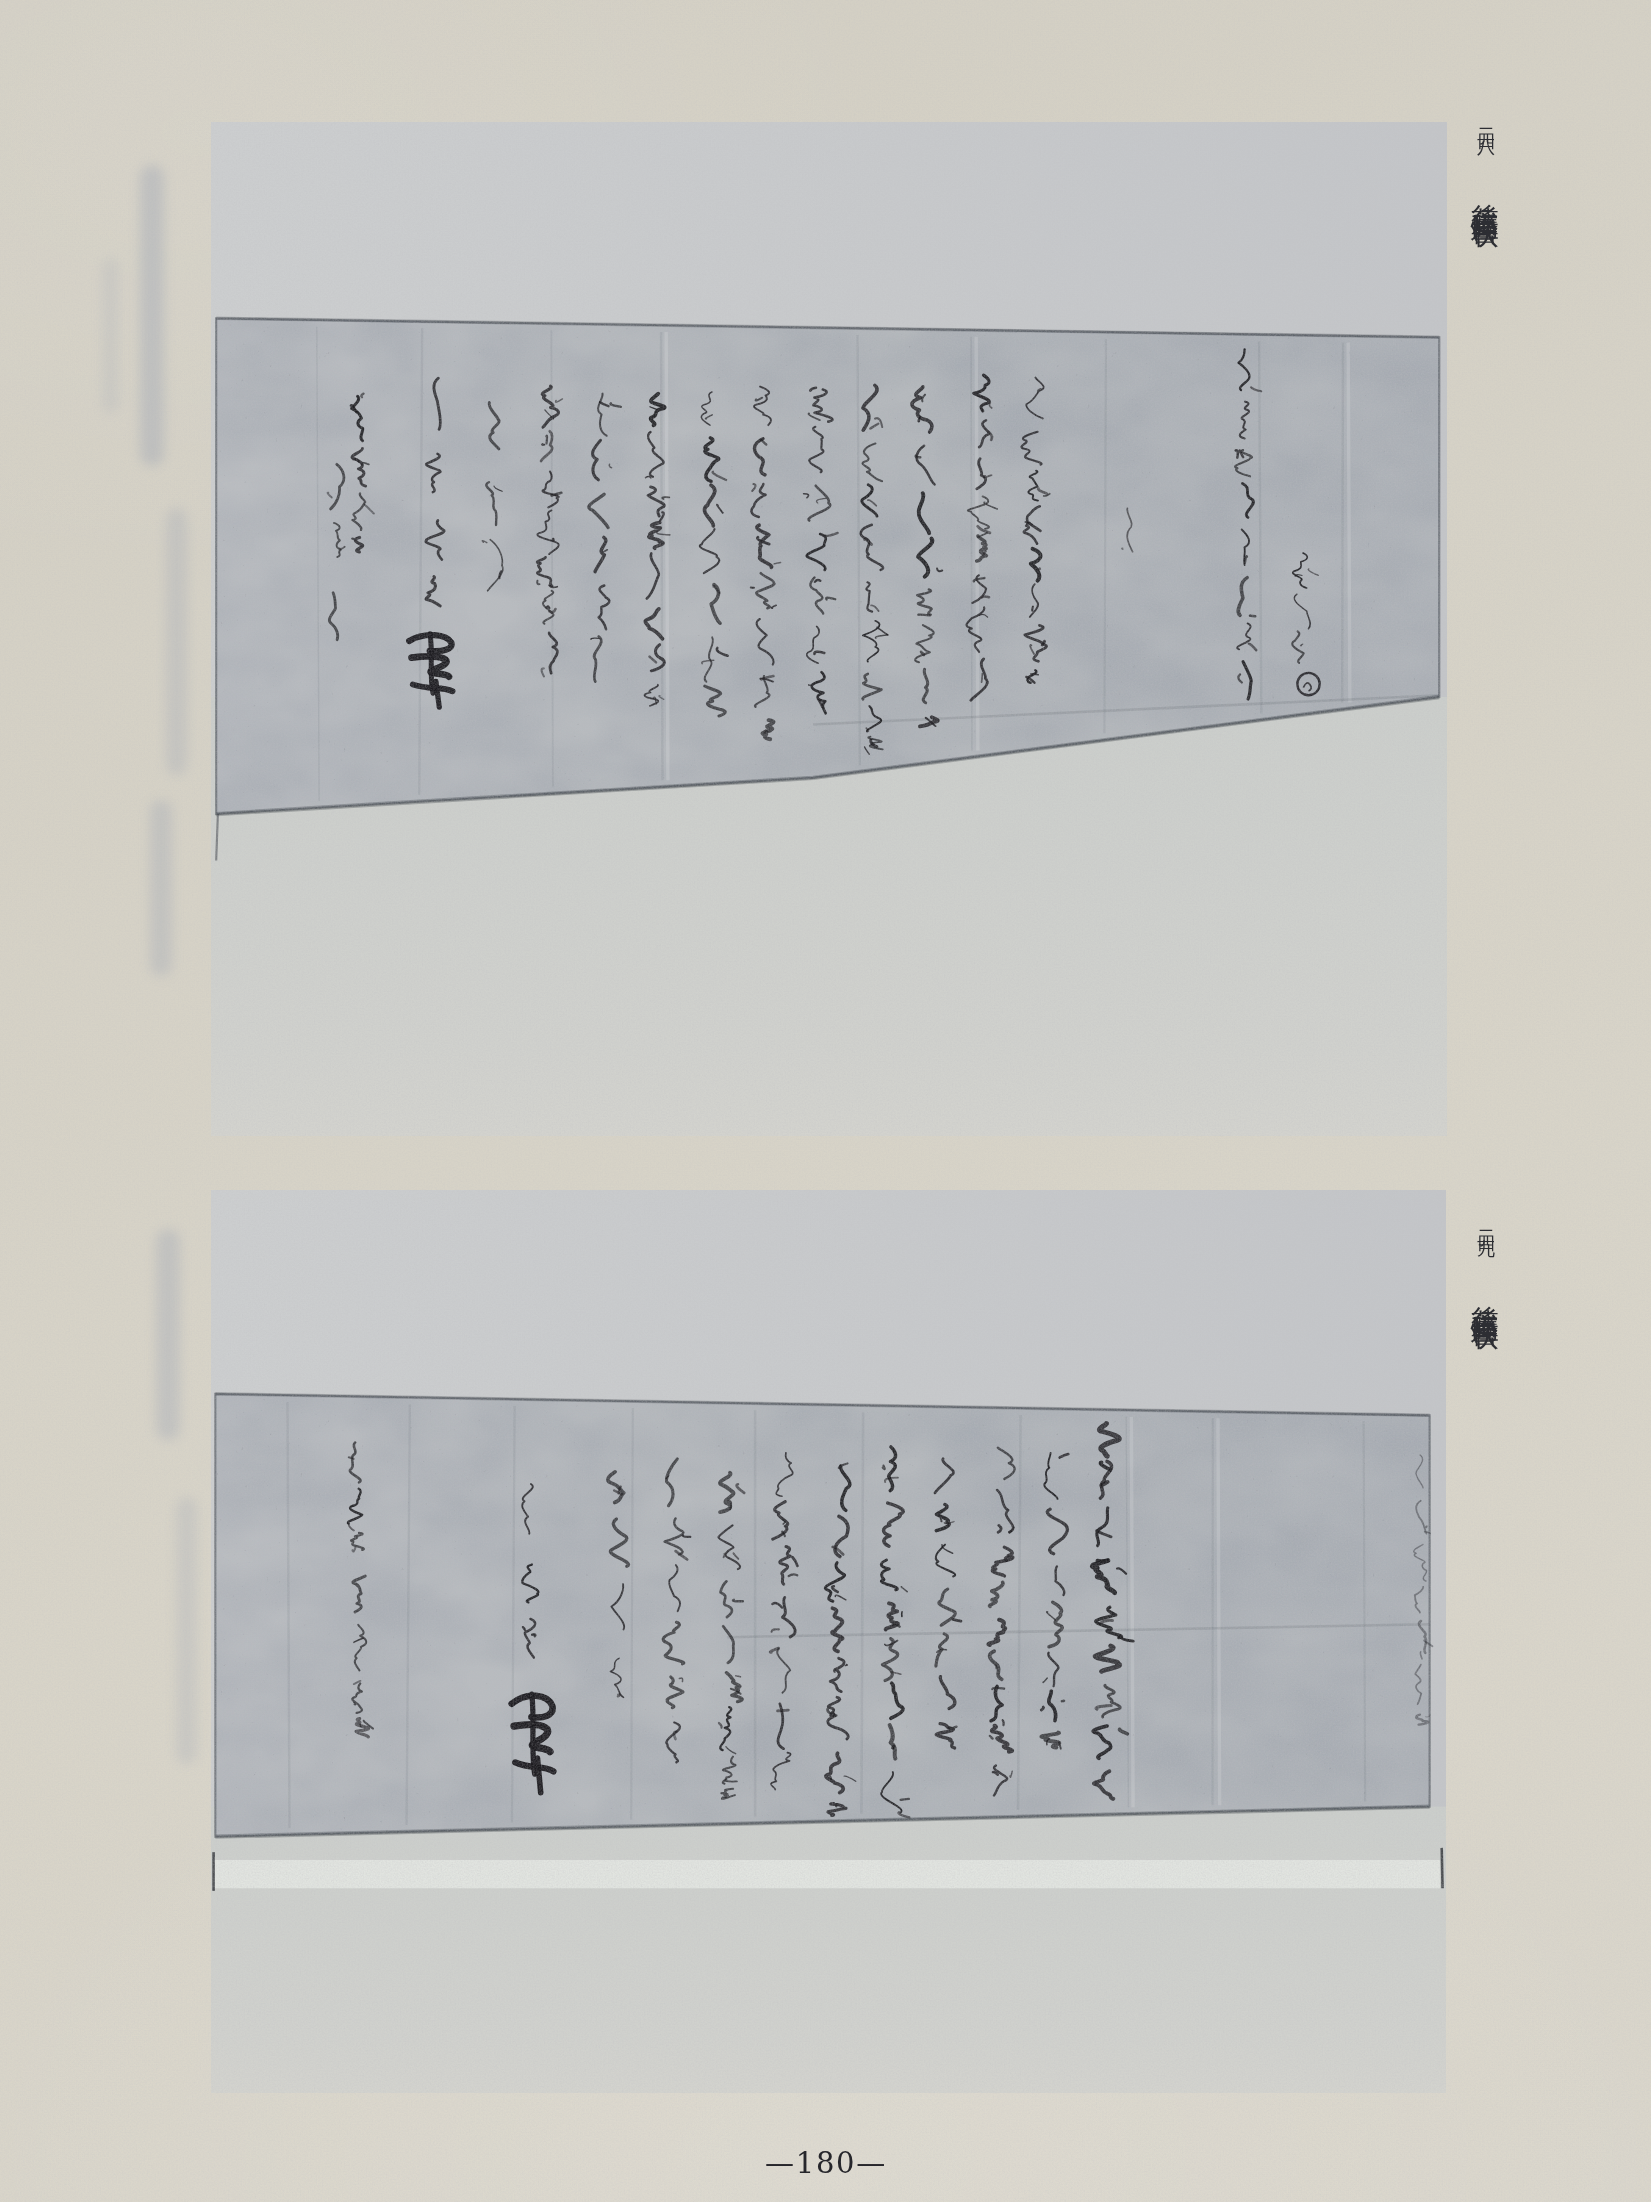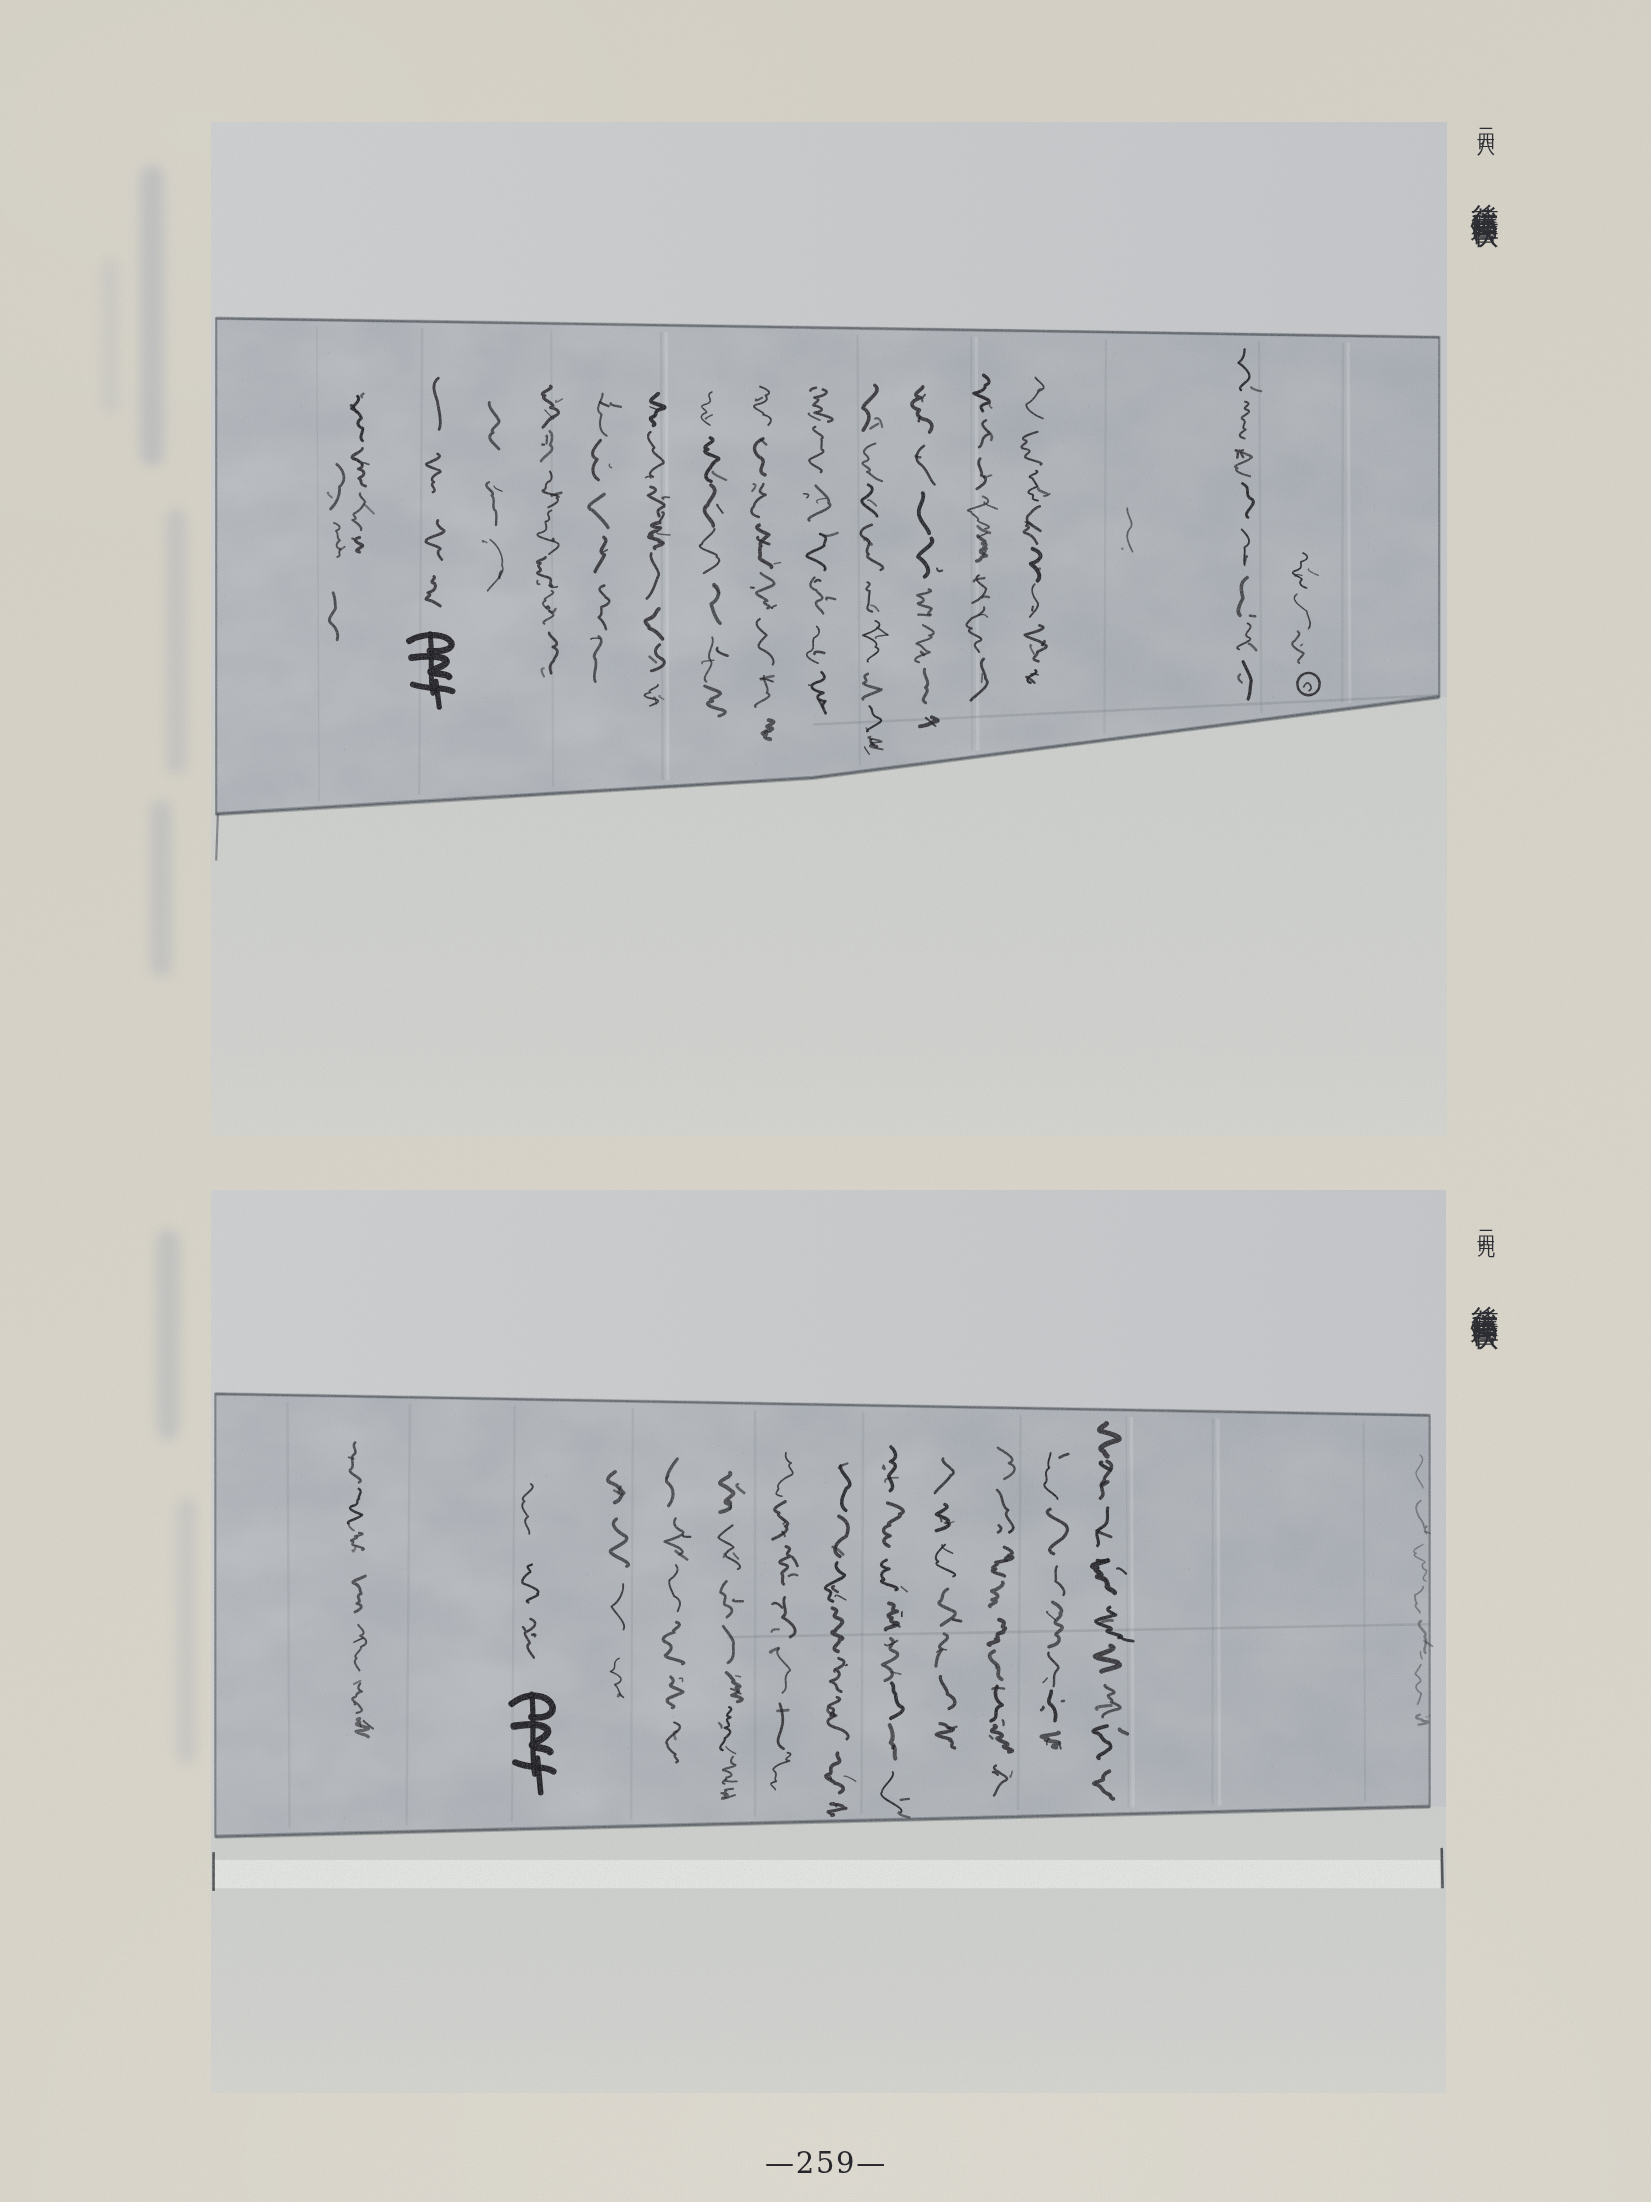--- a/index.html
+++ b/index.html
@@ -630,15 +630,15 @@
 
   <div class="caption cap1">
     <span class="cap-num">二四八</span>
     <span class="cap-title">後藤高恒書状</span>
   </div>
   <div class="caption cap2">
     <span class="cap-num">二四九</span>
     <span class="cap-title">後藤高恒書状</span>
   </div>
 
-  <div class="pagenum">—259—</div>
+  <div class="pagenum">—180—</div>
 </div>
 
 
 </body></html>

